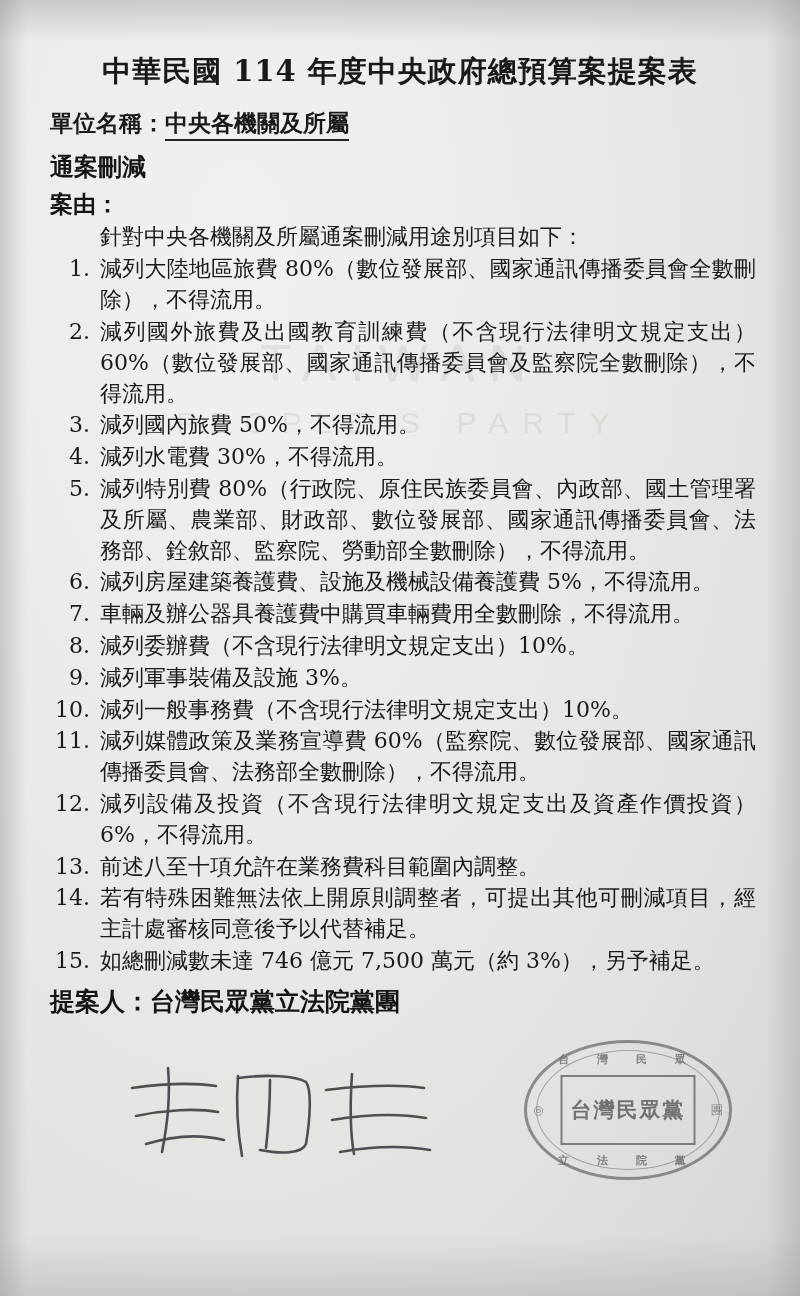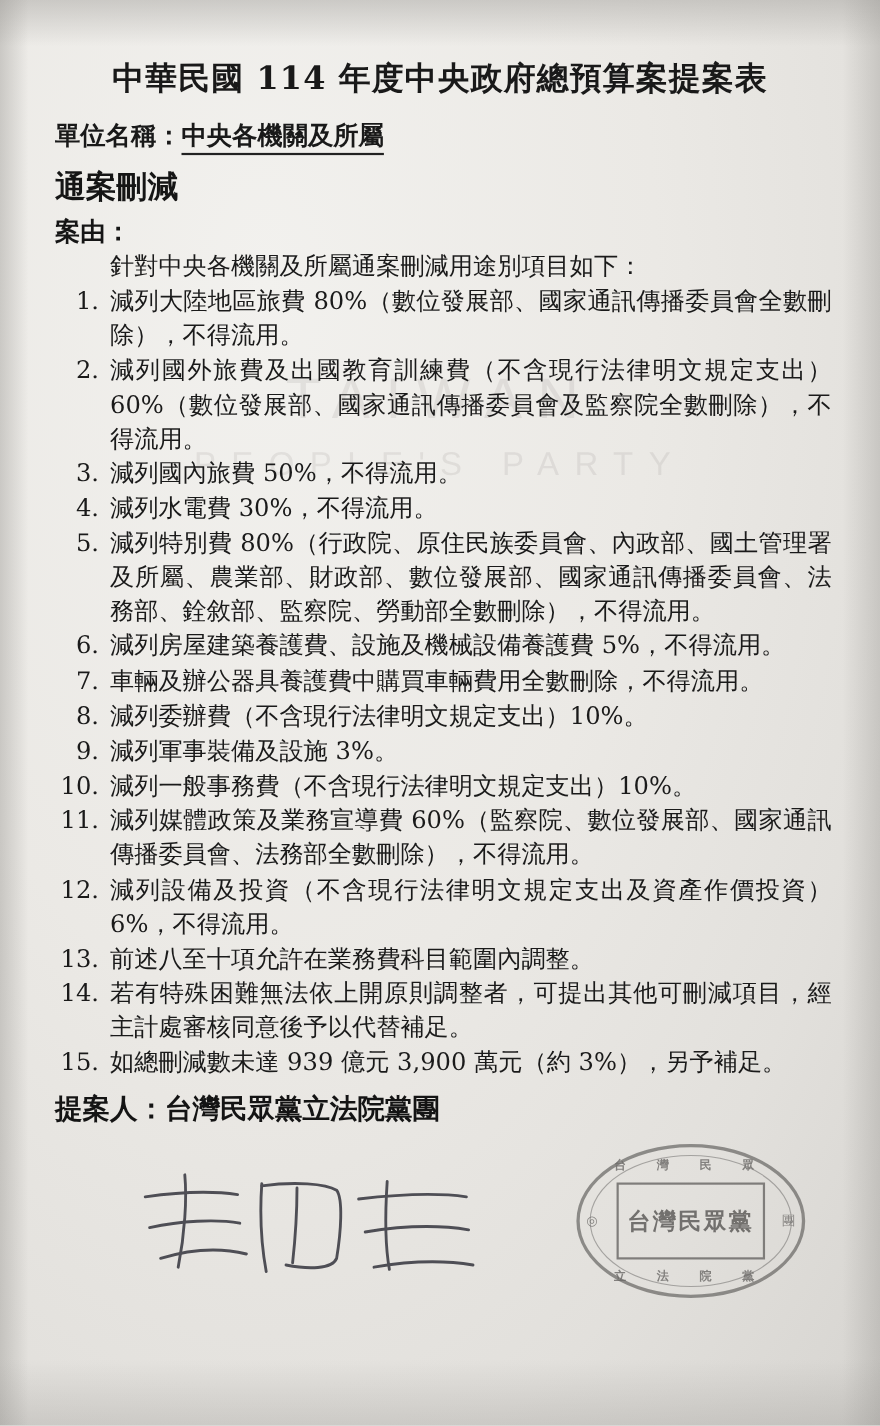--- a/index.html
+++ b/index.html
@@ -85,21 +85,21 @@
     z-index: 3;
     font-weight: bold;
     font-family: Liberation Mono, monospace;
   }
   .unit-value {
     border-bottom: 2px solid #222;
     padding-bottom: 1px;
     font-weight: bold;
   }
   .section-head {
-    font-size: 28px;
+    font-size: 24px;
     font-weight: bold;
     color: #151515;
     margin: 4px 0 6px 6px;
     position: relative;
     z-index: 3;
   }
   .case-label {
     font-size: 23px;
     font-weight: bold;
     color: #151515;
@@ -298,21 +298,21 @@
     <li>
       <span class="num">13.</span>
       <span class="txt">前述八至十項允許在業務費科目範圍內調整。</span>
     </li>
     <li>
       <span class="num">14.</span>
       <span class="txt">若有特殊困難無法依上開原則調整者，可提出其他可刪減項目，經主計處審核同意後予以代替補足。</span>
     </li>
     <li>
       <span class="num">15.</span>
-      <span class="txt">如總刪減數未達 939 億元 3,900 萬元（約 3%），另予補足。</span>
+      <span class="txt">如總刪減數未達 746 億元 7,500 萬元（約 3%），另予補足。</span>
     </li>
   </ol>
 
   <div class="proposer">
     <span>提案人：</span><span>台灣民眾黨立法院黨團</span>
   </div>
 
   <div class="signature">
     <svg width="320" height="110" viewBox="0 0 320 110" fill="none" xmlns="http://www.w3.org/2000/svg">
       <g stroke="#3a3a42" stroke-width="2.6" stroke-linecap="round" fill="none" opacity="0.88">

